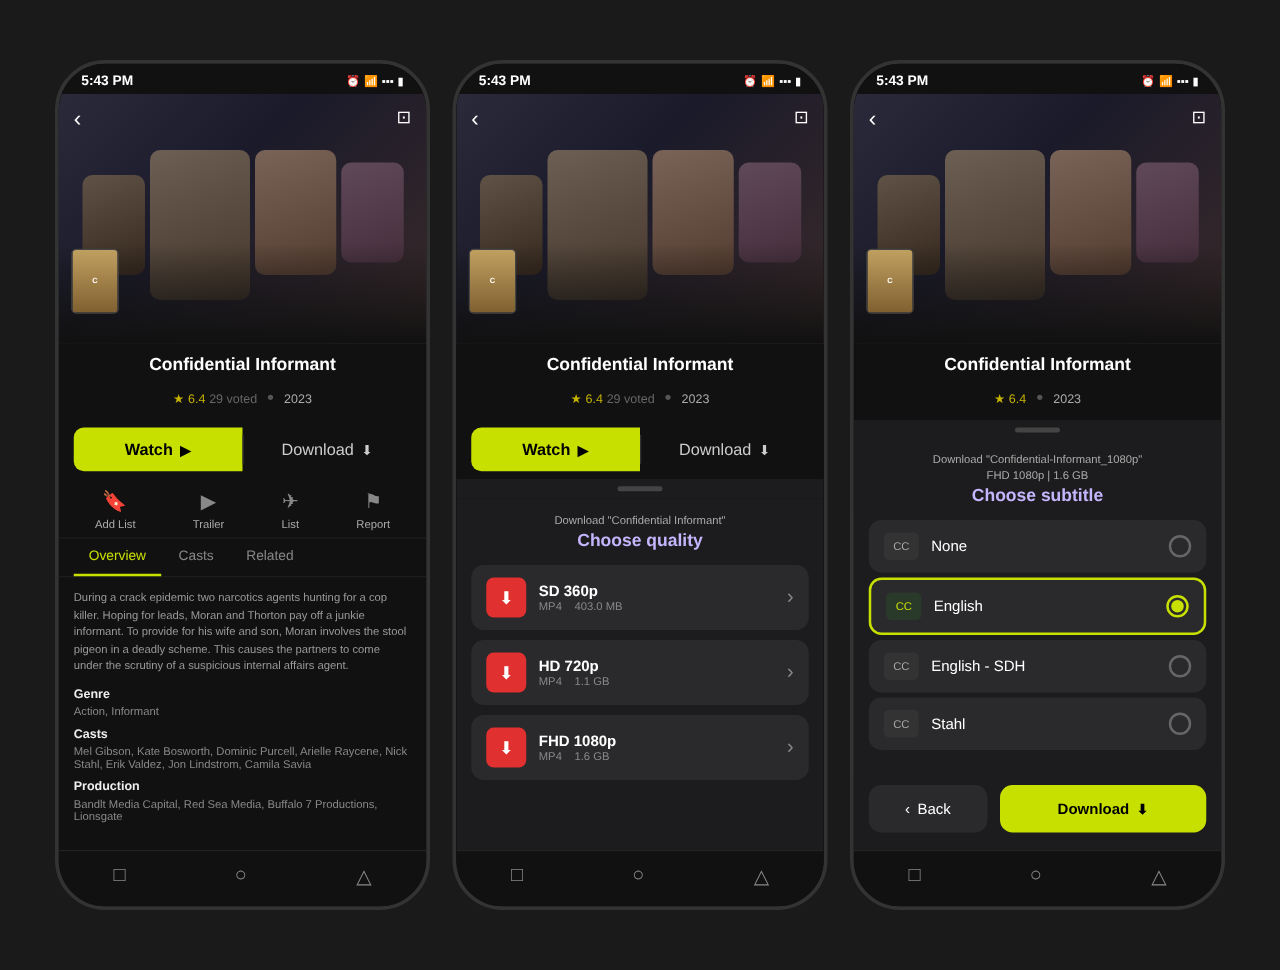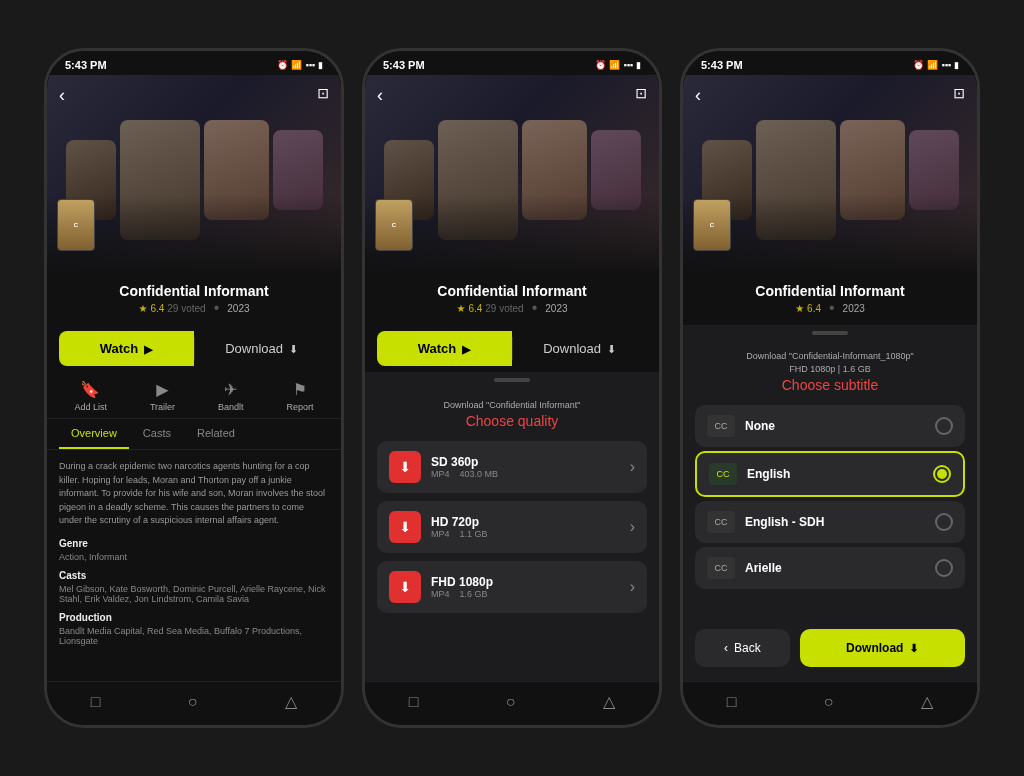--- a/index.html
+++ b/index.html
@@ -136,21 +136,21 @@
     .movie-info {
       background: #111;
       padding: 8px 12px 0;
       flex-shrink: 0;
     }
     .movie-title {
       color: #fff;
       font-size: 14px;
       font-weight: 600;
       text-align: center;
-      margin-bottom: 0;
+      margin-bottom: 11px;
     }
     .movie-meta {
       display: flex;
       gap: 8px;
       align-items: center;
       justify-content: center;
       margin-bottom: 8px;
     }
     .star-rating {
       display: flex;
@@ -302,23 +302,23 @@
       padding: 12px 16px 4px;
       background: #1c1c1e;
       text-align: center;
     }
     .sheet-subtitle {
       color: #aaa;
       font-size: 9px;
       margin-bottom: 3px;
     }
     .sheet-title {
-      color: #ef4444;
+      color: #c4b5fd;
       font-size: 14px;
-      font-weight: 400;
+      font-weight: 700;
     }
     .quality-list {
       flex: 1;
       padding: 8px 12px;
       background: #1c1c1e;
       display: flex;
       flex-direction: column;
       gap: 8px;
     }
     .quality-item {
@@ -401,21 +401,21 @@
       align-items: center;
       justify-content: center;
       font-size: 9px;
       color: #aaa;
       flex-shrink: 0;
     }
     .subtitle-label {
       flex: 1;
       color: #fff;
       font-size: 12px;
-      font-weight: 700;
+      font-weight: 400;
     }
     .radio-outer {
       width: 18px;
       height: 18px;
       border-radius: 50%;
       border: 2px solid #666;
       display: flex;
       align-items: center;
       justify-content: center;
     }
@@ -536,21 +536,21 @@
         <div class="icon-item">
           <span class="icon-symbol">🔖</span>
           <span>Add List</span>
         </div>
         <div class="icon-item">
           <span class="icon-symbol">▶</span>
           <span>Trailer</span>
         </div>
         <div class="icon-item">
           <span class="icon-symbol">✈</span>
-          <span>Bandlt</span>
+          <span>List</span>
         </div>
         <div class="icon-item">
           <span class="icon-symbol">⚑</span>
           <span>Report</span>
         </div>
       </div>
 
       <div class="tabs-row">
         <div class="tab active">Overview</div>
         <div class="tab">Casts</div>
@@ -745,21 +745,21 @@
           </div>
 
           <div class="subtitle-item">
             <div class="subtitle-icon">CC</div>
             <span class="subtitle-label">English - SDH</span>
             <div class="radio-outer"></div>
           </div>
 
           <div class="subtitle-item">
             <div class="subtitle-icon">CC</div>
-            <span class="subtitle-label">Arielle</span>
+            <span class="subtitle-label">Stahl</span>
             <div class="radio-outer"></div>
           </div>
         </div>
 
         <div class="subtitle-actions">
           <button class="btn-back">
             <span>‹</span>
             <span>Back</span>
           </button>
           <button class="btn-download-final">

